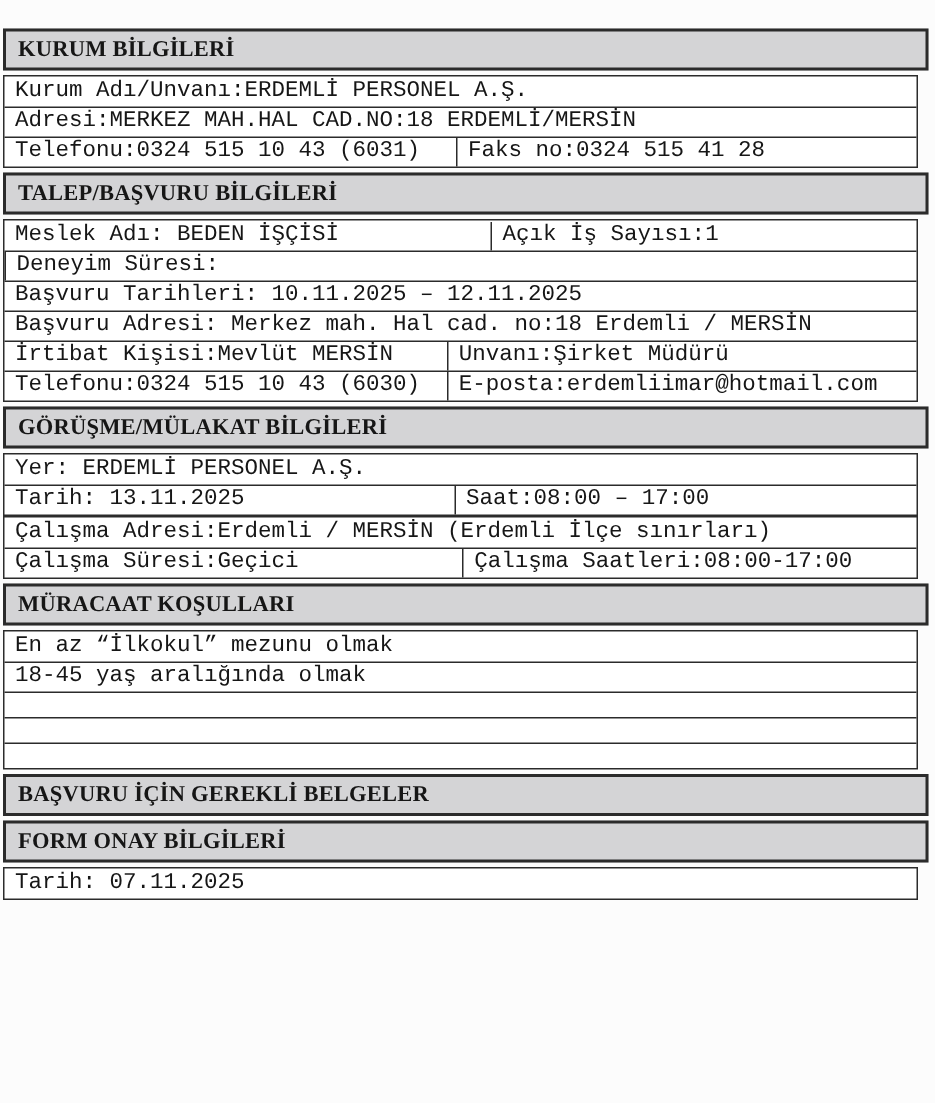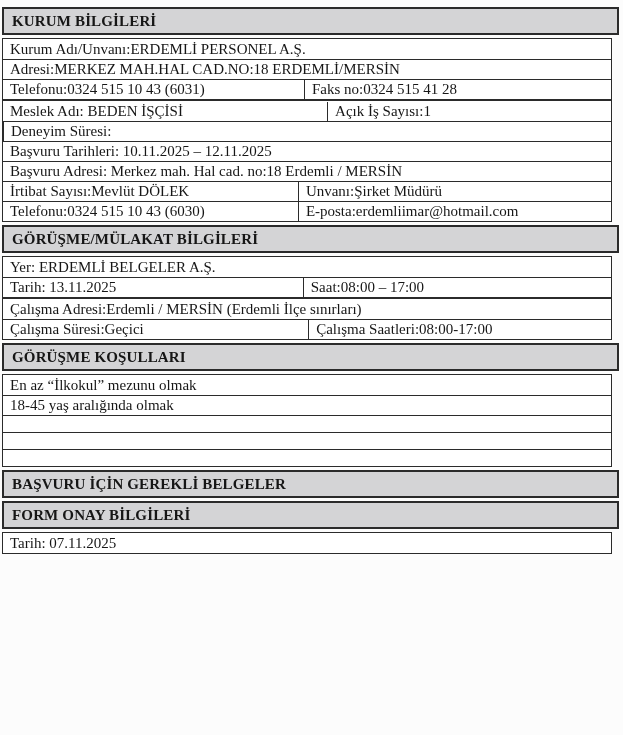--- a/index.html
+++ b/index.html
@@ -30,21 +30,21 @@
     border: 2px solid #2b2b2b;
     display: flex;
     align-items: center;
     padding: 0 8px;
     font-size: 15px;
     font-weight: bold;
     letter-spacing: 0.15px;
     margin: 3px 0;
     white-space: nowrap;
   }
-  .band.first { margin-top: 4px; }
+  .band.first { margin-top: 16px; }
   
   .group {
     box-sizing: border-box;
     width: 610px;
     border: 1.5px solid #2b2b2b;
     background: #fff;
   }
   .row {
     box-sizing: border-box;
     display: flex;
@@ -54,20 +54,21 @@
   .row + .row { border-top: 1.3px solid #2b2b2b; }
   .row.empty { height: 17px; min-height: 17px; }
   .cell {
     box-sizing: border-box;
     flex: 1 1 auto;
     padding: 1px 6px 2px 7px;
     font-size: 15px;
     line-height: 16px;
     white-space: nowrap;
     overflow: hidden;
+    font-family: Liberation Mono, monospace;
   }
   .cell.c1 { flex: 0 0 auto; }
   .cell.c2 { border-left: 1.3px solid #2b2b2b; }
 </style>
 </head>
 <body>
 
 <div class="page">
 
   <div class="band first">
@@ -79,69 +80,72 @@
     </div>
     <div class="row">
       <span class="cell">Adresi:MERKEZ MAH.HAL CAD.NO:18 ERDEMLİ/MERSİN</span>
     </div>
     <div class="row">
       <span class="cell c1" style="width:49.5%">Telefonu:0324 515 10 43 (6031)</span>
       <span class="cell c2">Faks no:0324 515 41 28</span>
     </div>
   </div>
 
+  <div class="band">
+    <span>TALEP/BAŞVURU BİLGİLERİ</span>
+  </div>
   <div class="group">
     <div class="row">
       <span class="cell c1" style="width:53.3%">Meslek Adı: BEDEN İŞÇİSİ</span>
       <span class="cell c2">Açık İş Sayısı:1</span>
     </div>
     <div class="row">
       <span class="cell c2">Deneyim Süresi:</span>
     </div>
     <div class="row">
       <span class="cell">Başvuru Tarihleri: 10.11.2025 – 12.11.2025</span>
     </div>
     <div class="row">
       <span class="cell">Başvuru Adresi: Merkez mah. Hal cad. no:18 Erdemli / MERSİN</span>
     </div>
     <div class="row">
-      <span class="cell c1" style="width:48.5%">İrtibat Sayısı:Mevlüt DÖLEK</span>
+      <span class="cell c1" style="width:48.5%">İrtibat Kişisi:Mevlüt MERSİN</span>
       <span class="cell c2">Unvanı:Şirket Müdürü</span>
     </div>
     <div class="row">
       <span class="cell c1" style="width:48.5%">Telefonu:0324 515 10 43 (6030)</span>
       <span class="cell c2">E-posta:erdemliimar@hotmail.com</span>
     </div>
   </div>
 
   <div class="band">
     <span>GÖRÜŞME/MÜLAKAT BİLGİLERİ</span>
   </div>
   <div class="group">
     <div class="row">
-      <span class="cell">Yer: ERDEMLİ BELGELER A.Ş.</span>
+      <span class="cell">Yer: ERDEMLİ PERSONEL A.Ş.</span>
     </div>
     <div class="row">
       <span class="cell c1" style="width:49.3%">Tarih: 13.11.2025</span>
       <span class="cell c2">Saat:08:00 – 17:00</span>
     </div>
   </div>
 
   <div class="group">
     <div class="row">
       <span class="cell">Çalışma Adresi:Erdemli / MERSİN (Erdemli İlçe sınırları)</span>
     </div>
     <div class="row">
       <span class="cell c1" style="width:50.2%">Çalışma Süresi:Geçici</span>
       <span class="cell c2">Çalışma Saatleri:08:00-17:00</span>
     </div>
   </div>
 
   <div class="band">
-    <span>GÖRÜŞME KOŞULLARI</span>
+    <span>MÜRACAAT KOŞULLARI</span>
   </div>
   <div class="group">
     <div class="row">
       <span class="cell">En az  “İlkokul” mezunu olmak</span>
     </div>
     <div class="row">
       <span class="cell">18-45 yaş aralığında olmak</span>
     </div>
     <div class="row empty">
       <span class="cell"></span>

